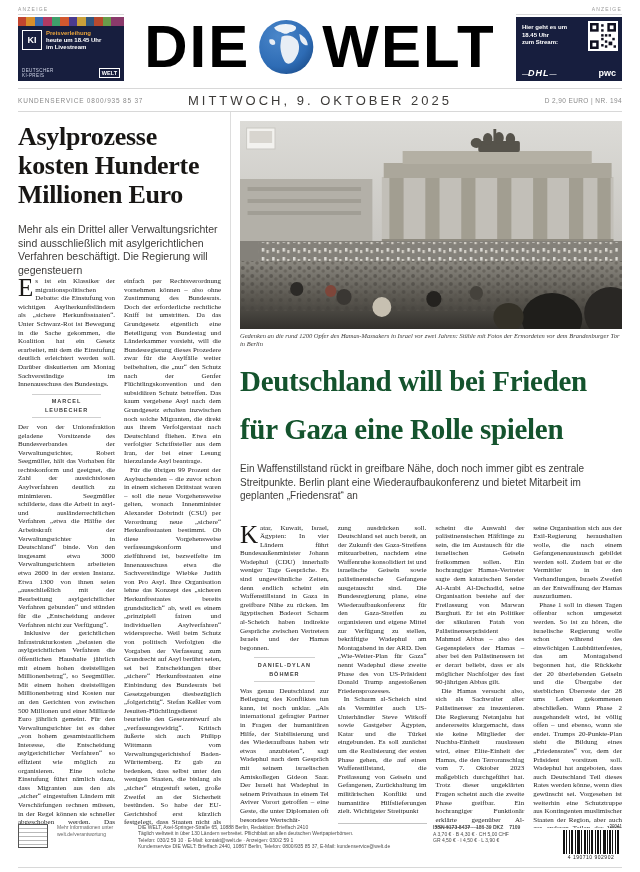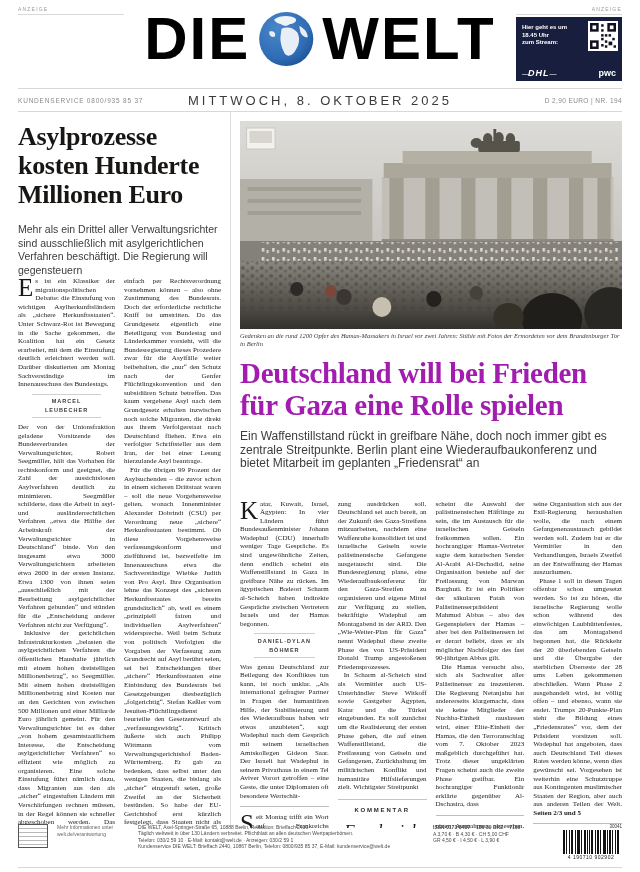--- a/index.html
+++ b/index.html
@@ -3,21 +3,21 @@
 <meta charset="utf-8">
 <style>
   * { box-sizing: border-box; margin: 0; padding: 0; }
   html,body { background:#efefef; }
   body { width:640px; height:872px; margin:0 auto; position:relative; }
   .page { width:640px; height:872px; background:#fff; position:relative; overflow:hidden;
           font-family:"Liberation Serif", serif; color:#1c1a19; }
 
   
   .masthead { position:relative; height:88px; }
-  .logo { position:absolute; left:50%; top:4px; transform:translateX(-50%);
+  .logo { position:absolute; left:50%; top:12px; transform:translateX(-50%);
           display:flex; align-items:center; gap:8px;
           font-family:"Liberation Sans", sans-serif; font-weight:bold;
           font-size:60px; letter-spacing:2px; color:#000; white-space:nowrap; }
   .logo .globe { width:56px; height:56px; display:block; }
 
   .ad { position:absolute; top:6px; width:106px; font-family:"Liberation Sans", sans-serif; }
   .ad-left { left:18px; } .ad-right { right:18px; }
   .anzeige { font-size:5px; letter-spacing:1.2px; color:#9a9a9a; padding-bottom:2px;
              border-bottom:1px solid #d9d9d9; margin-bottom:2px; }
   .ad-right .anzeige { text-align:right; }
@@ -69,23 +69,23 @@
       padding:1px 2px 0 0; font-family:"Liberation Serif", serif; color:#1b1917; }
   .byline { text-align:center; font-family:"Liberation Sans", sans-serif; font-size:5.5px; font-weight:bold;
             letter-spacing:1px; color:#3a3a3a; border-top:1px solid #cfcfcf; border-bottom:1px solid #cfcfcf;
             padding:2.5px 0; margin:5px 14px 5px; }
 
   
   .photo { margin:9px 0 3px; line-height:0; }
   .photo svg { width:100%; height:208px; display:block; }
   .caption { font-size:6.5px; font-style:italic; color:#3b3937; line-height:8px; margin-bottom:9px; }
   .main-headline { font-family:"Liberation Serif", serif; font-weight:bold; font-size:29px;
-                   line-height:32px; letter-spacing:-.3px; color:#a21caf; margin-bottom:9px; }
-  .main-standfirst { font-family:"Liberation Sans", sans-serif; font-size:12px; line-height:13.5px;
-                     color:#3e3c3a; margin-bottom:29px; }
+                   line-height:48px; letter-spacing:-.3px; color:#14532d; margin-bottom:9px; }
+  .main-standfirst { font-family:"Liberation Sans", sans-serif; font-size:10px; line-height:13.5px;
+                     color:#3e3c3a; margin-bottom:21px; }
   .main-cols { display:flex; gap:9px; font-size:7px; line-height:8.6px; text-align:justify; color:#222; }
   .mcol { flex:1; min-width:0; }
   .sep { border:none; border-top:1px solid #bdbdbd; margin:6px 0; }
   .pageref { font-weight:bold; }
 
   .kommentar { border-top:1px solid #c4c4c4; margin-top:7px; padding-top:6px; text-align:center; margin-bottom:5px; }
   .kicker { font-family:"Liberation Sans", sans-serif; font-size:6px; font-weight:bold;
             letter-spacing:1.8px; color:#2c2a28; margin-bottom:7px; }
   .kom-title { font-family:"Liberation Serif", serif; font-style:italic; font-size:17px;
                line-height:20px; color:#1b1917; margin-bottom:9px; }
@@ -108,20 +108,38 @@
 </style>
 </head>
 <body>
 
 <div class="page">
 
   <div class="masthead">
 
     <div class="ad ad-left">
       <div class="anzeige">ANZEIGE</div>
+      <div class="adbox">
+        <div class="stripes"></div>
+        <div class="ad-left-row">
+          <div class="ki-badge">KI</div>
+          <div class="ad-left-txt">
+            <div class="l1">Preisverleihung</div>
+            <div class="l2">heute um 18.45 Uhr</div>
+            <div class="l3">im Livestream</div>
+          </div>
+        </div>
+        <div class="ad-left-foot">
+          <div class="ki-sub">
+            <div>DEUTSCHER</div>
+            <div>KI-PREIS</div>
+          </div>
+          <div class="welt-mini">WELT</div>
+        </div>
+      </div>
     </div>
 
     <div class="logo">
       <span>DIE</span>
       <svg class="globe" viewBox="0 0 60 60" aria-hidden="true">
         <defs>
           <radialGradient id="gshade" cx="35%" cy="30%" r="80%">
             <stop offset="0%" stop-color="#4a86c9"></stop>
             <stop offset="70%" stop-color="#2e6cb5"></stop>
             <stop offset="100%" stop-color="#1d4f8e"></stop>
@@ -174,21 +192,21 @@
         <div class="ad-right-brands">
           <div class="dhl"><span class="bars">—</span><span>DHL</span><span class="bars">—</span></div>
           <div class="pwc">pwc</div>
         </div>
       </div>
     </div>
   </div>
 
   <div class="dateline">
     <div class="dl-left">KUNDENSERVICE 0800/935 85 37</div>
-    <div class="dl-center">MITTWOCH, 8. OKTOBER 2025</div>
+    <div class="dl-center">MITTWOCH, 9. OKTOBER 2025</div>
     <div class="dl-right">D 2,90 EURO | NR. 194</div>
   </div>
 
   <div class="content">
 
     <div class="left-col">
       <h1 class="asyl-headline">Asylprozesse kosten Hunderte Millionen Euro</h1>
       <p class="standfirst">Mehr als ein Drittel aller Verwaltungsrichter sind ausschließlich mit asylgerichtlichen Verfahren beschäftigt. Die Regierung will gegensteuern</p>
       <div class="body-cols">
         <div class="bcol">

